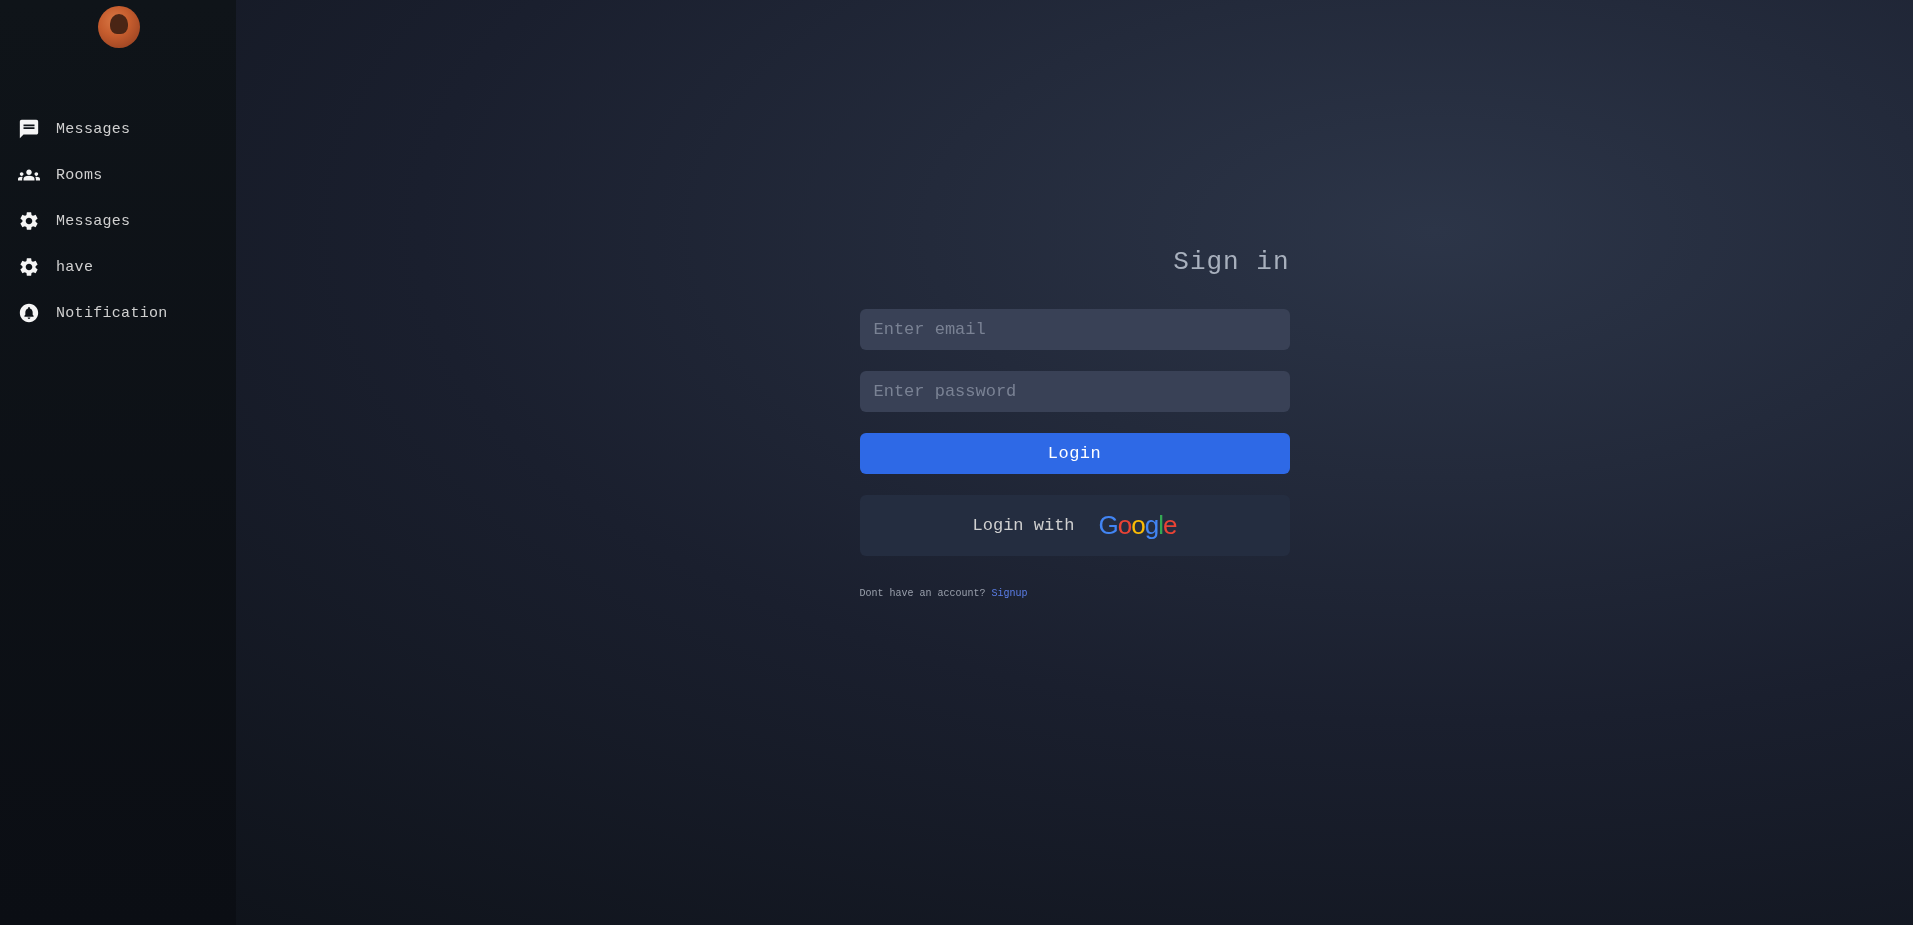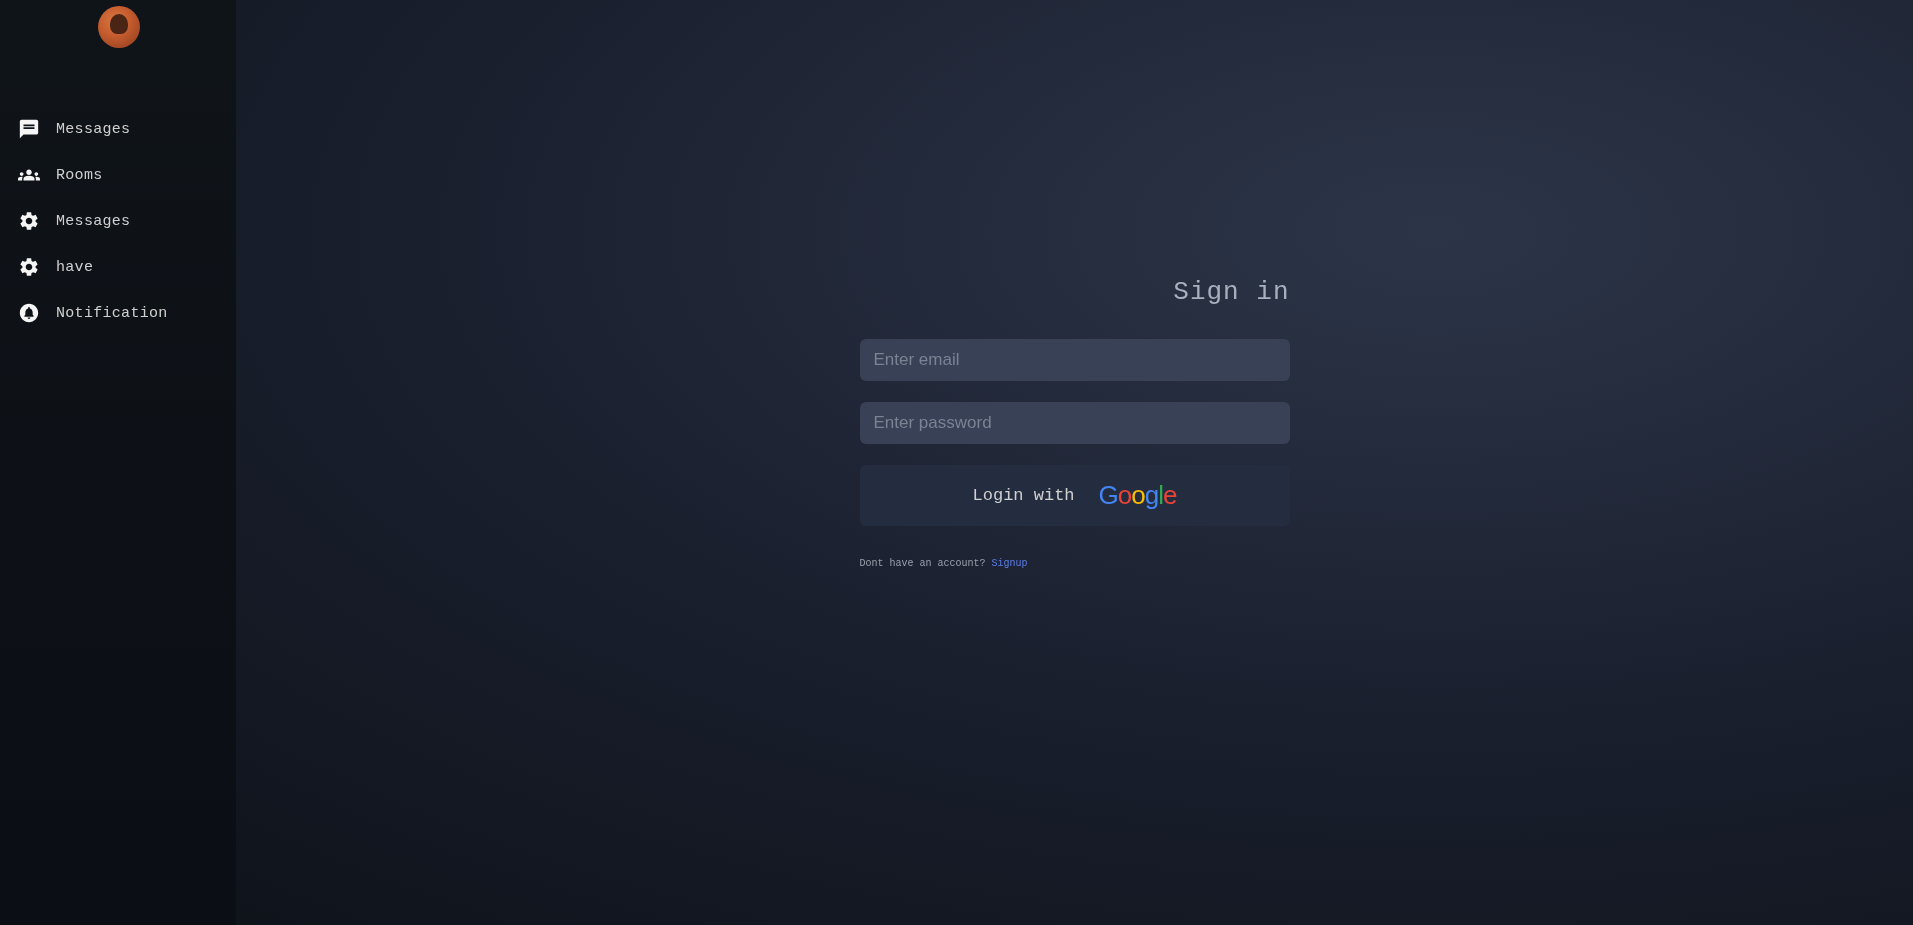--- a/index.html
+++ b/index.html
@@ -105,21 +105,21 @@
       letter-spacing: 1px;
     }
     
     .login-input {
       width: 100%;
       background: #394156;
       border: none;
       border-radius: 6px;
       padding: 11px 14px;
       font-size: 17px;
-      font-family: Liberation Sans, sans-serif;
+      font-family: Liberation Mono, monospace;
       color: #e0e0e0;
       margin-bottom: 21px;
       outline: none;
     }
     
     .login-input::placeholder {
       color: #7a8294;
     }
     
     .login-button {
@@ -238,20 +238,21 @@
 </aside>
 
 <main class="main">
   <div class="login-box">
     <h1 class="login-title">Sign in</h1>
 
     <input type="text" class="login-input" placeholder="Enter email" style="">
 
     <input type="password" class="login-input" placeholder="Enter password" style="">
 
+    <button class="login-button">Login</button>
 
     <button class="google-button">
       <span>Login with </span>
       <span class="google-logo">
         <span class="g-blue">G</span>
           <span class="g-red">o</span>
           <span class="g-yellow">o</span>
           <span class="g-blue">g</span>
           <span class="g-green">l</span>
           <span class="g-red">e</span>

